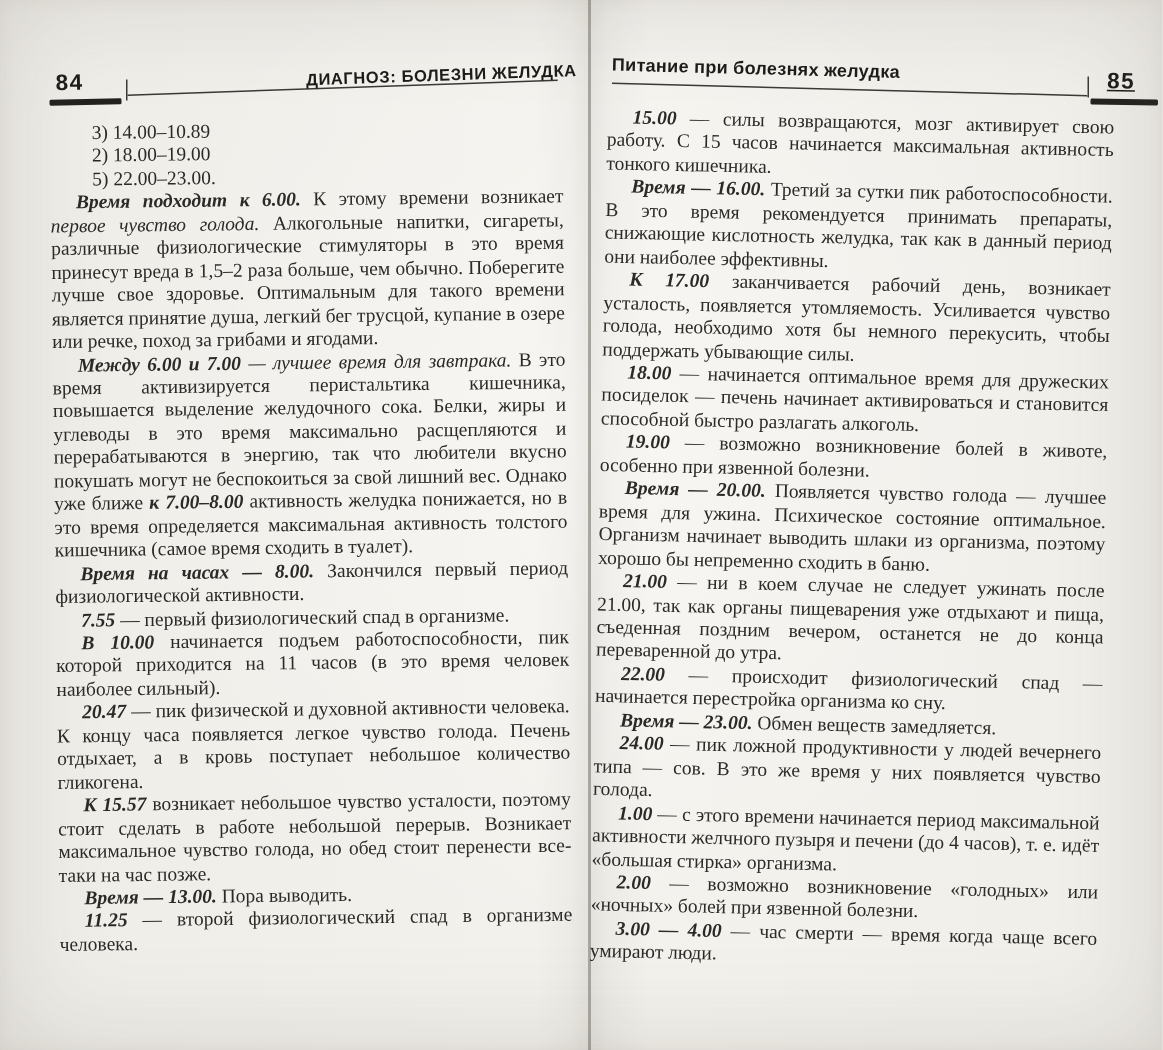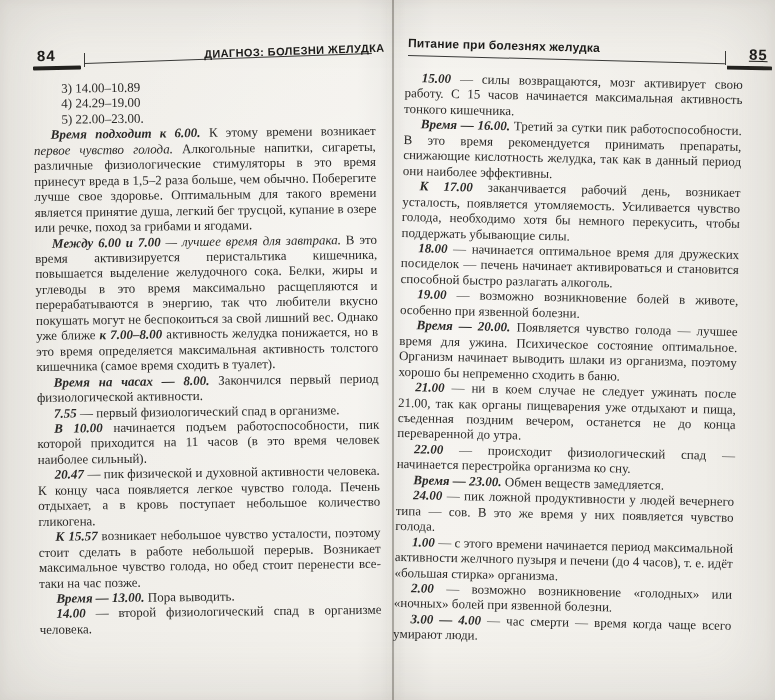--- a/index.html
+++ b/index.html
@@ -30,21 +30,21 @@
   .page{position:absolute;top:0;height:700px;}
   .page-left{left:0;width:391px;}
   .page-right{left:394px;width:381px;}
 
   
   .pn{
     position:absolute;font-family:"Liberation Sans",sans-serif;
     font-weight:bold;font-size:15px;color:#1d1c1a;letter-spacing:1px;
   }
   .pn-left{left:37px;top:47px;transform:rotate(-1.2deg);}
-  .pn-right{left:355px;top:46px;transform:rotate(1deg);text-decoration:underline;}
+  .pn-right{left:344px;top:46px;transform:rotate(1deg);text-decoration:underline;}
   .pn-bar{position:absolute;height:3.6px;background:#23221f;border-radius:1px;}
   .pn-bar-left{left:33px;top:66px;width:48px;transform:rotate(-1.2deg);}
   .pn-bar-right{left:333px;top:66px;width:45px;transform:rotate(1deg);}
   .tick{position:absolute;width:1.3px;height:14px;background:var(--rule);}
   .tick-left{left:84px;top:53px;}
   .tick-right{left:331px;top:51px;}
   .rule{position:absolute;height:1.3px;background:var(--rule);}
   .rule-left{left:85px;top:63px;width:287px;transform:rotate(-2deg);transform-origin:left center;}
   .rule-right{left:14px;top:55px;width:317px;transform:rotate(1.5deg);transform-origin:left center;}
   .running-head{
@@ -75,31 +75,31 @@
 <div class="photo">
 
   <div class="page page-left">
     <span class="pn pn-left">84</span>
     <div class="pn-bar pn-bar-left"></div>
     <div class="tick tick-left"></div>
     <div class="rule rule-left"></div>
     <div class="running-head rh-left">ДИАГНОЗ: БОЛЕЗНИ ЖЕЛУДКА</div>
     <div class="body body-left">
         <p class="list"><span>3) 14.00–10.89</span></p>
-        <p class="list"><span>4) 24.29–19.00</span></p>
+        <p class="list"><span>2) 18.00–19.00</span></p>
         <p class="list"><span>5) 22.00–23.00.</span></p>
         <p><span class="bi">Время подходит к 6.00.</span><span> К этому времени возникает </span><span class="i">первое чувство голода.</span><span> Алкогольные напитки, сигареты, различные физиологические стимуляторы в это время принесут вреда в 1,5–2 раза больше, чем обычно. Поберегите лучше свое здоровье. Оптимальным для такого времени является принятие душа, легкий бег трусцой, купание в озере или речке, поход за грибами и ягодами.</span></p>
         <p><span class="bi">Между 6.00 и 7.00</span><span class="i"> — лучшее время для завтрака.</span><span> В это время активизируется перистальтика кишечника, повышается выделение желудочного сока. Белки, жиры и углеводы в это время максимально расщепляются и перерабатываются в энергию, так что любители вкусно покушать могут не беспокоиться за свой лишний вес. Однако уже ближе </span><span class="bi">к 7.00–8.00</span><span> активность желудка понижается, но в это время определяется максимальная активность толстого кишечника (самое время сходить в туалет).</span></p>
         <p><span class="bi">Время на часах — 8.00.</span><span> Закончился первый период физиологической активности.</span></p>
         <p><span class="bi">7.55</span><span> — первый физиологический спад в организме.</span></p>
         <p><span class="bi">В 10.00</span><span> начинается подъем работоспособности, пик которой приходится на 11 часов (в это время человек наиболее сильный).</span></p>
         <p><span class="bi">20.47</span><span> — пик физической и духовной активности человека. К концу часа появляется легкое чувство голода. Печень отдыхает, а в кровь поступает небольшое количество гликогена.</span></p>
         <p><span class="bi">К 15.57</span><span> возникает небольшое чувство усталости, поэтому стоит сделать в работе небольшой перерыв. Возникает максимальное чувство голода, но обед стоит перенести все-таки на час позже.</span></p>
         <p><span class="bi">Время — 13.00.</span><span> Пора выводить.</span></p>
-        <p><span class="bi">14.00</span><span> — второй физиологический спад в организме человека.</span></p>
+        <p><span class="bi">11.25</span><span> — второй физиологический спад в организме человека.</span></p>
       </div>
   </div>
 
   <div class="gutter"></div>
 
   <div class="page page-right">
     <div class="running-head rh-right">Питание при болезнях желудка</div>
     <div class="rule rule-right"></div>
     <div class="tick tick-right"></div>
     <span class="pn pn-right">85</span>

